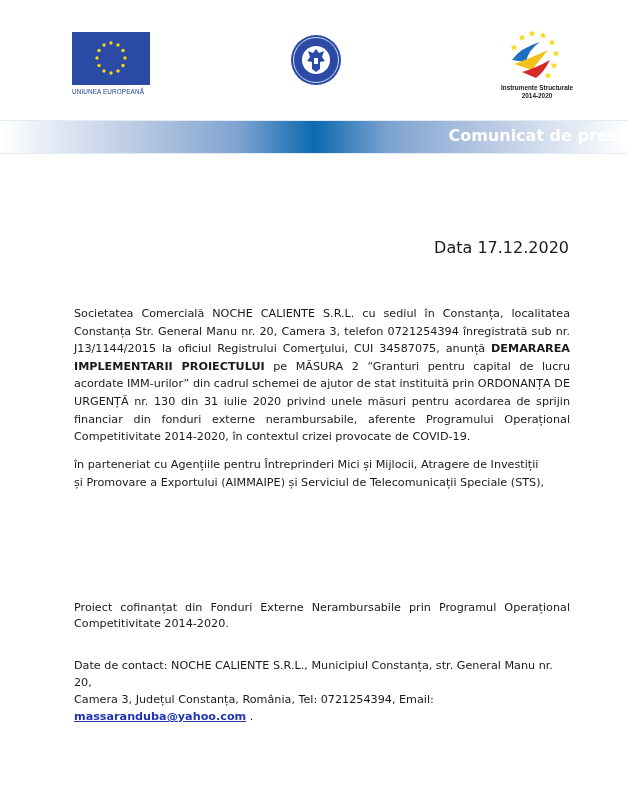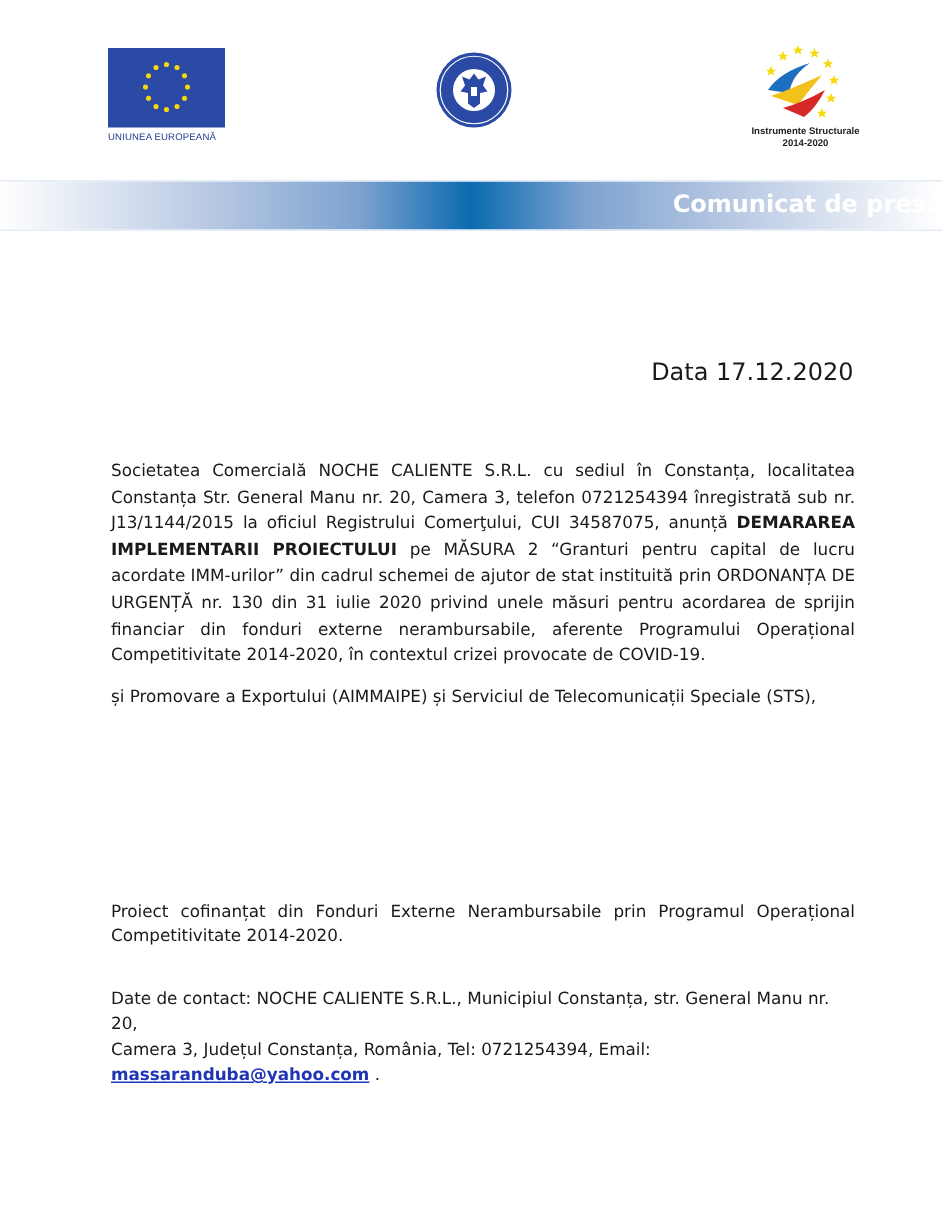--- a/index.html
+++ b/index.html
@@ -99,20 +99,21 @@
 
 <div class="banner">
   <div class="banner-title">Comunicat de presă</div>
 </div>
 
 <div class="date">Data 17.12.2020</div>
 
 <div class="text para1"><span>Societatea Comercială NOCHE CALIENTE S.R.L. cu sediul în Constanța, localitatea Constanța Str. General Manu nr. 20, Camera 3, telefon 0721254394 înregistrată sub nr. J13/1144/2015 la oficiul Registrului Comerţului, CUI 34587075, anunță </span><span class="bold">DEMARAREA IMPLEMENTARII PROIECTULUI</span><span> pe MĂSURA 2 “Granturi pentru capital de lucru acordate IMM-urilor” din cadrul schemei de ajutor de stat instituită prin ORDONANȚA DE URGENȚĂ nr. 130 din 31 iulie 2020 privind unele măsuri pentru acordarea de sprijin financiar din fonduri externe nerambursabile, aferente Programului Operațional Competitivitate 2014-2020, în contextul crizei provocate de COVID-19.</span></div>
 
 <div class="text para2">
+  <div>în parteneriat cu Agențiile pentru Întreprinderi Mici și Mijlocii, Atragere de Investiții</div>
   <div>și Promovare a Exportului (AIMMAIPE) și Serviciul de Telecomunicații Speciale (STS),</div>
 </div>
 
 <div class="text para3">Proiect cofinanțat din Fonduri Externe Nerambursabile prin Programul Operațional Competitivitate  2014-2020.</div>
 
 <div class="text para4">
   <div>Date de contact: NOCHE CALIENTE S.R.L., Municipiul Constanța, str. General Manu nr. 20,</div>
   <div><span>Camera 3, Județul Constanța, România, Tel: 0721254394, Email: </span><a class="email" href="mailto:massaranduba@yahoo.com">massaranduba@yahoo.com</a><span> .</span></div>
 </div>
 

